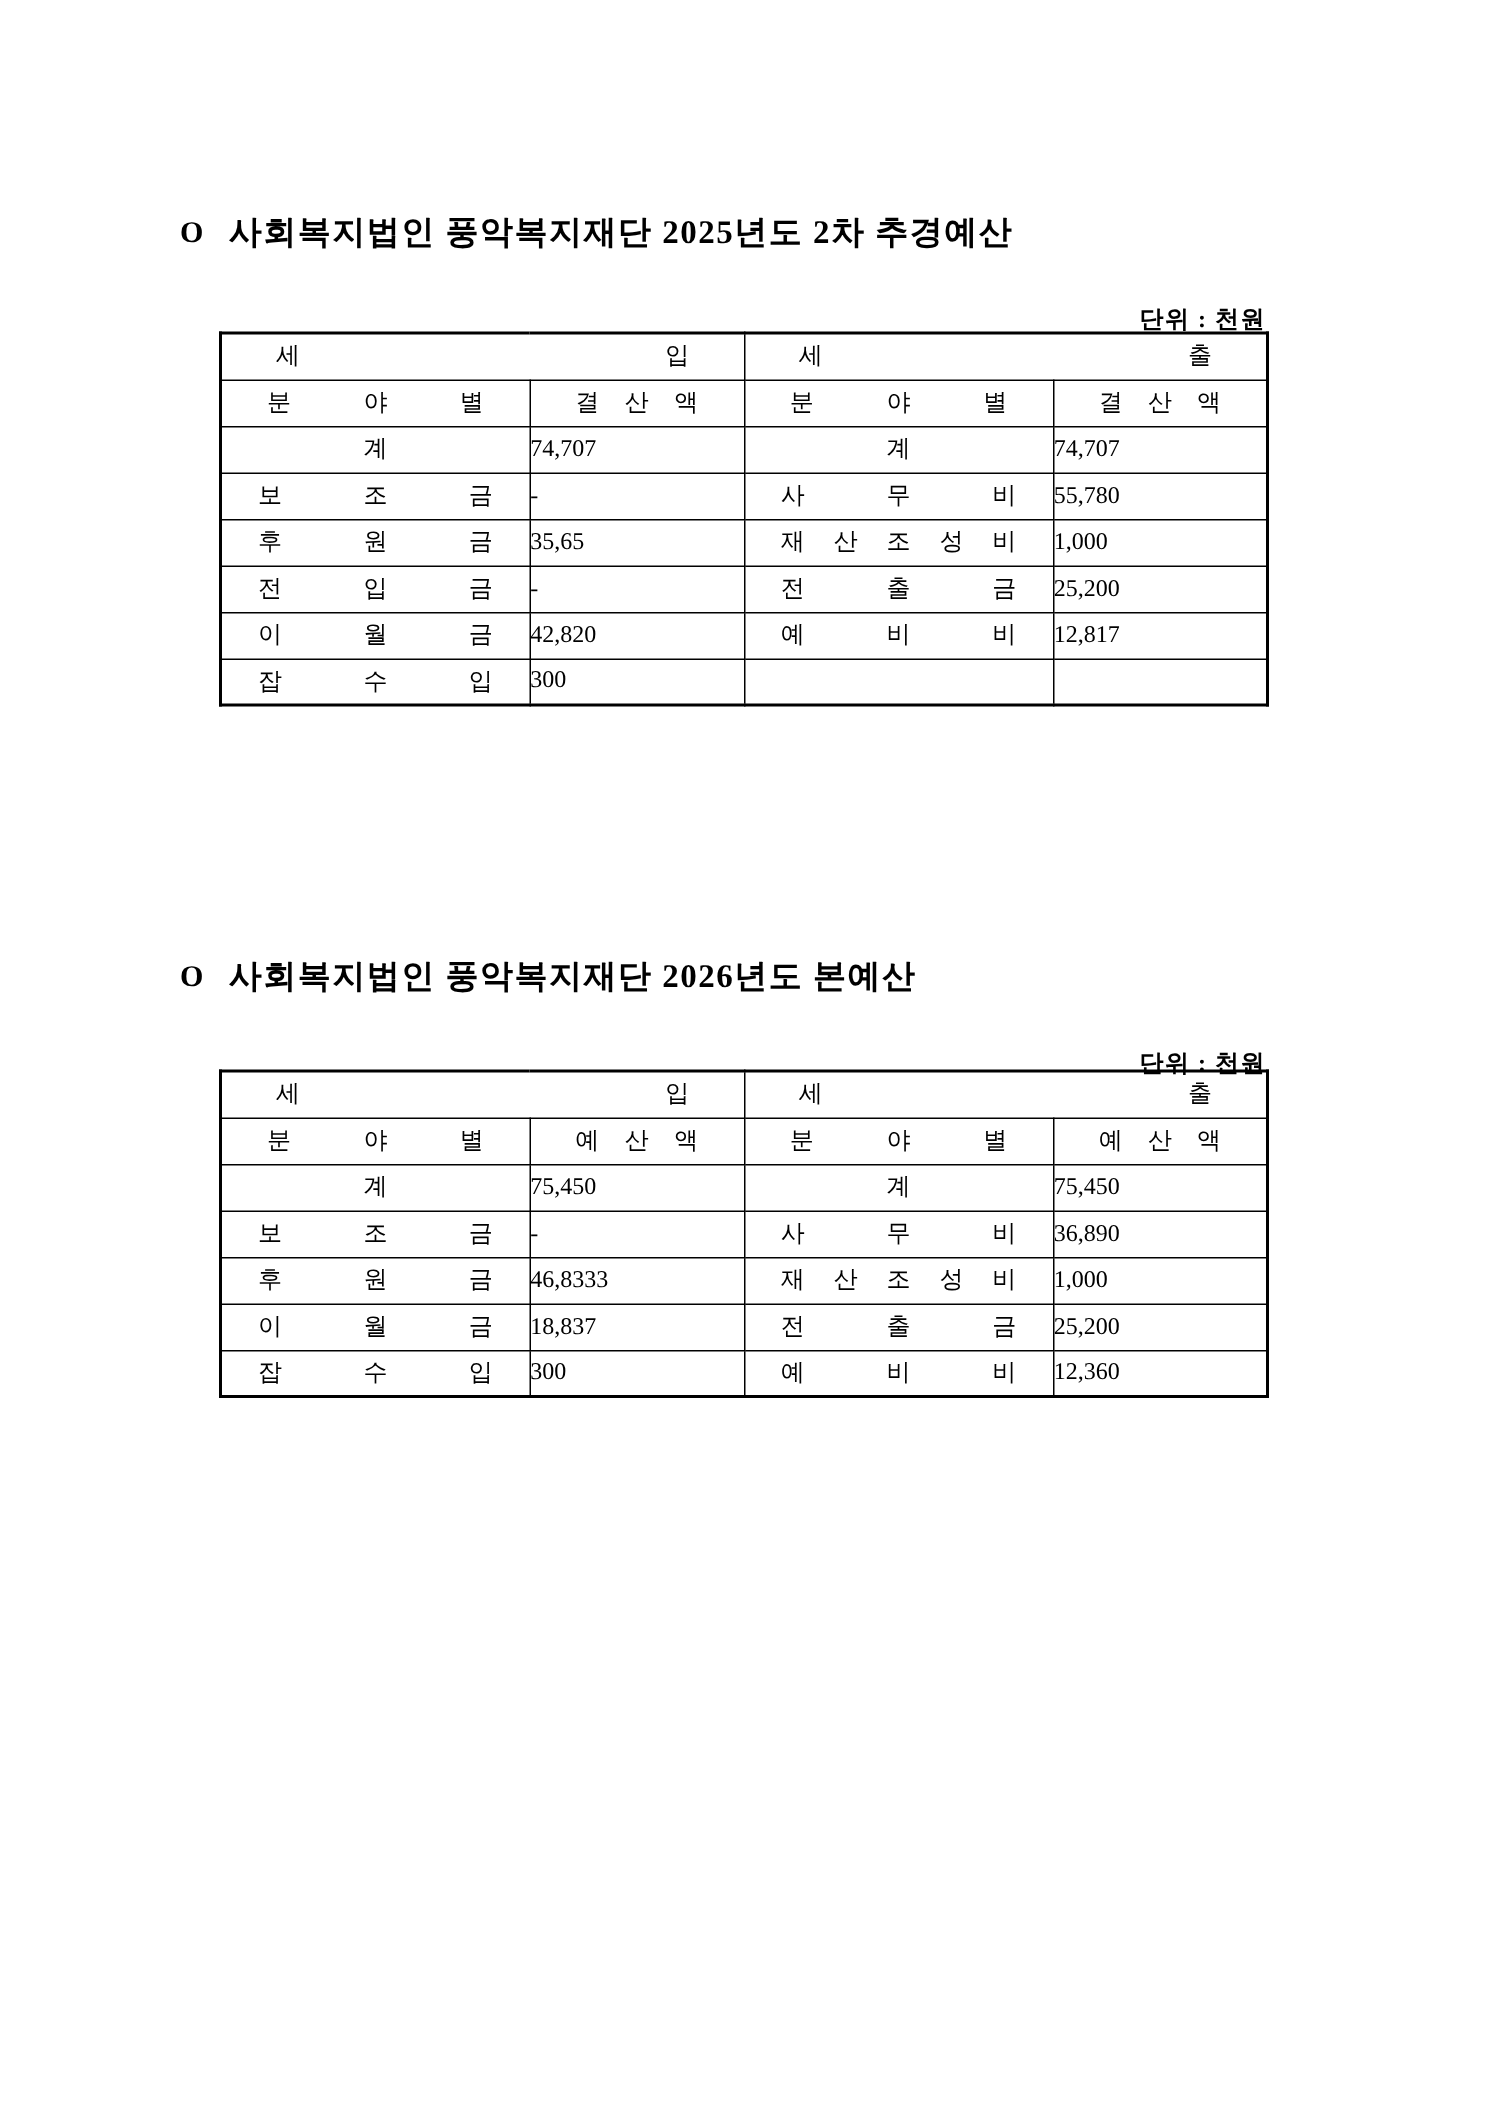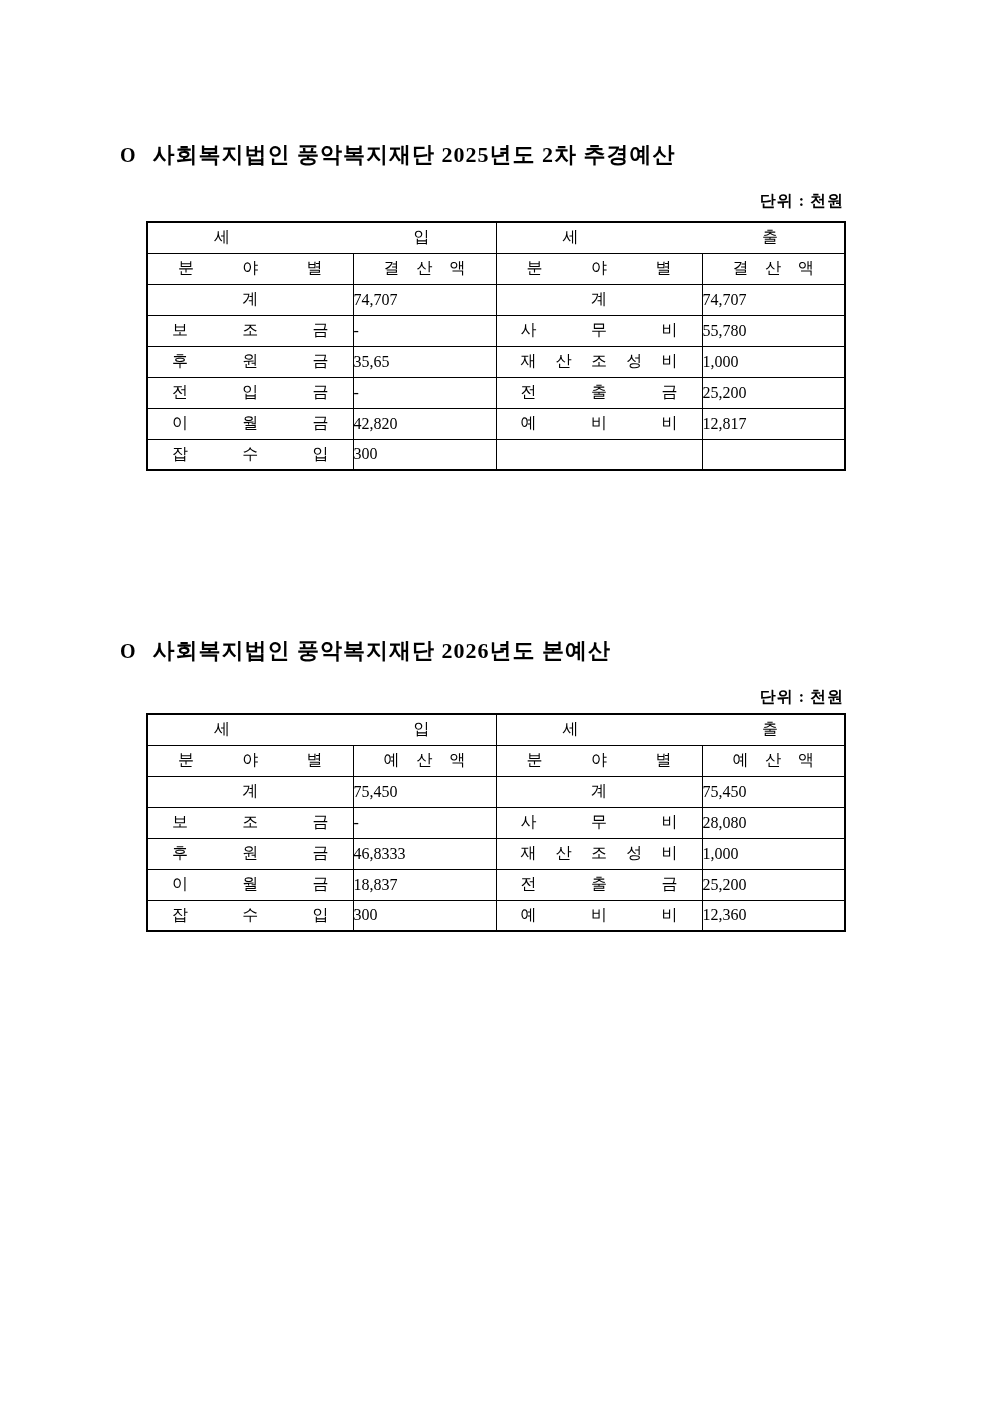--- a/index.html
+++ b/index.html
@@ -31,20 +31,21 @@
     margin-right: 16px;
     display: inline-block;
   }
   .unit-label {
     position: absolute;
     right: 148px;
     font-size: 16px;
     font-weight: bold;
     letter-spacing: 1px;
     white-space: nowrap;
+    margin-top: 12px;
   }
   #unit1 { top: 191px; }
   #unit2 { top: 687px; }
   table.budget {
     position: absolute;
     left: 146px;
     width: 698px;
     border-collapse: collapse;
     table-layout: fixed;
     border: 2px solid #000;
@@ -55,21 +56,21 @@
   td {
     border: 1px solid #000;
     height: 31px;
     padding: 0;
     overflow: hidden;
     vertical-align: middle;
   }
   td.hdr {
     text-align: justify;
     text-align-last: justify;
-    padding: 0 66px;
+    padding: 0 36px;
     margin-top: 12px;
   }
   td.sub {
     text-align: justify;
     text-align-last: justify;
     padding: 0 30px;
     font-family: Liberation Serif, serif;
   }
   td.cat {
     text-align: justify;
@@ -190,21 +191,21 @@
       <tr>
         <td class="cat center">계</td>
         <td class="amt">75,450</td>
         <td class="cat center">계</td>
         <td class="amt">75,450</td>
       </tr>
       <tr>
         <td class="cat">보 조 금</td>
         <td class="amt">-</td>
         <td class="cat">사 무 비</td>
-        <td class="amt">28,080</td>
+        <td class="amt">36,890</td>
       </tr>
       <tr>
         <td class="cat">후 원 금</td>
         <td class="amt">46,8333</td>
         <td class="cat">재 산 조 성 비</td>
         <td class="amt">1,000</td>
       </tr>
       <tr>
         <td class="cat">이 월 금</td>
         <td class="amt">18,837</td>

